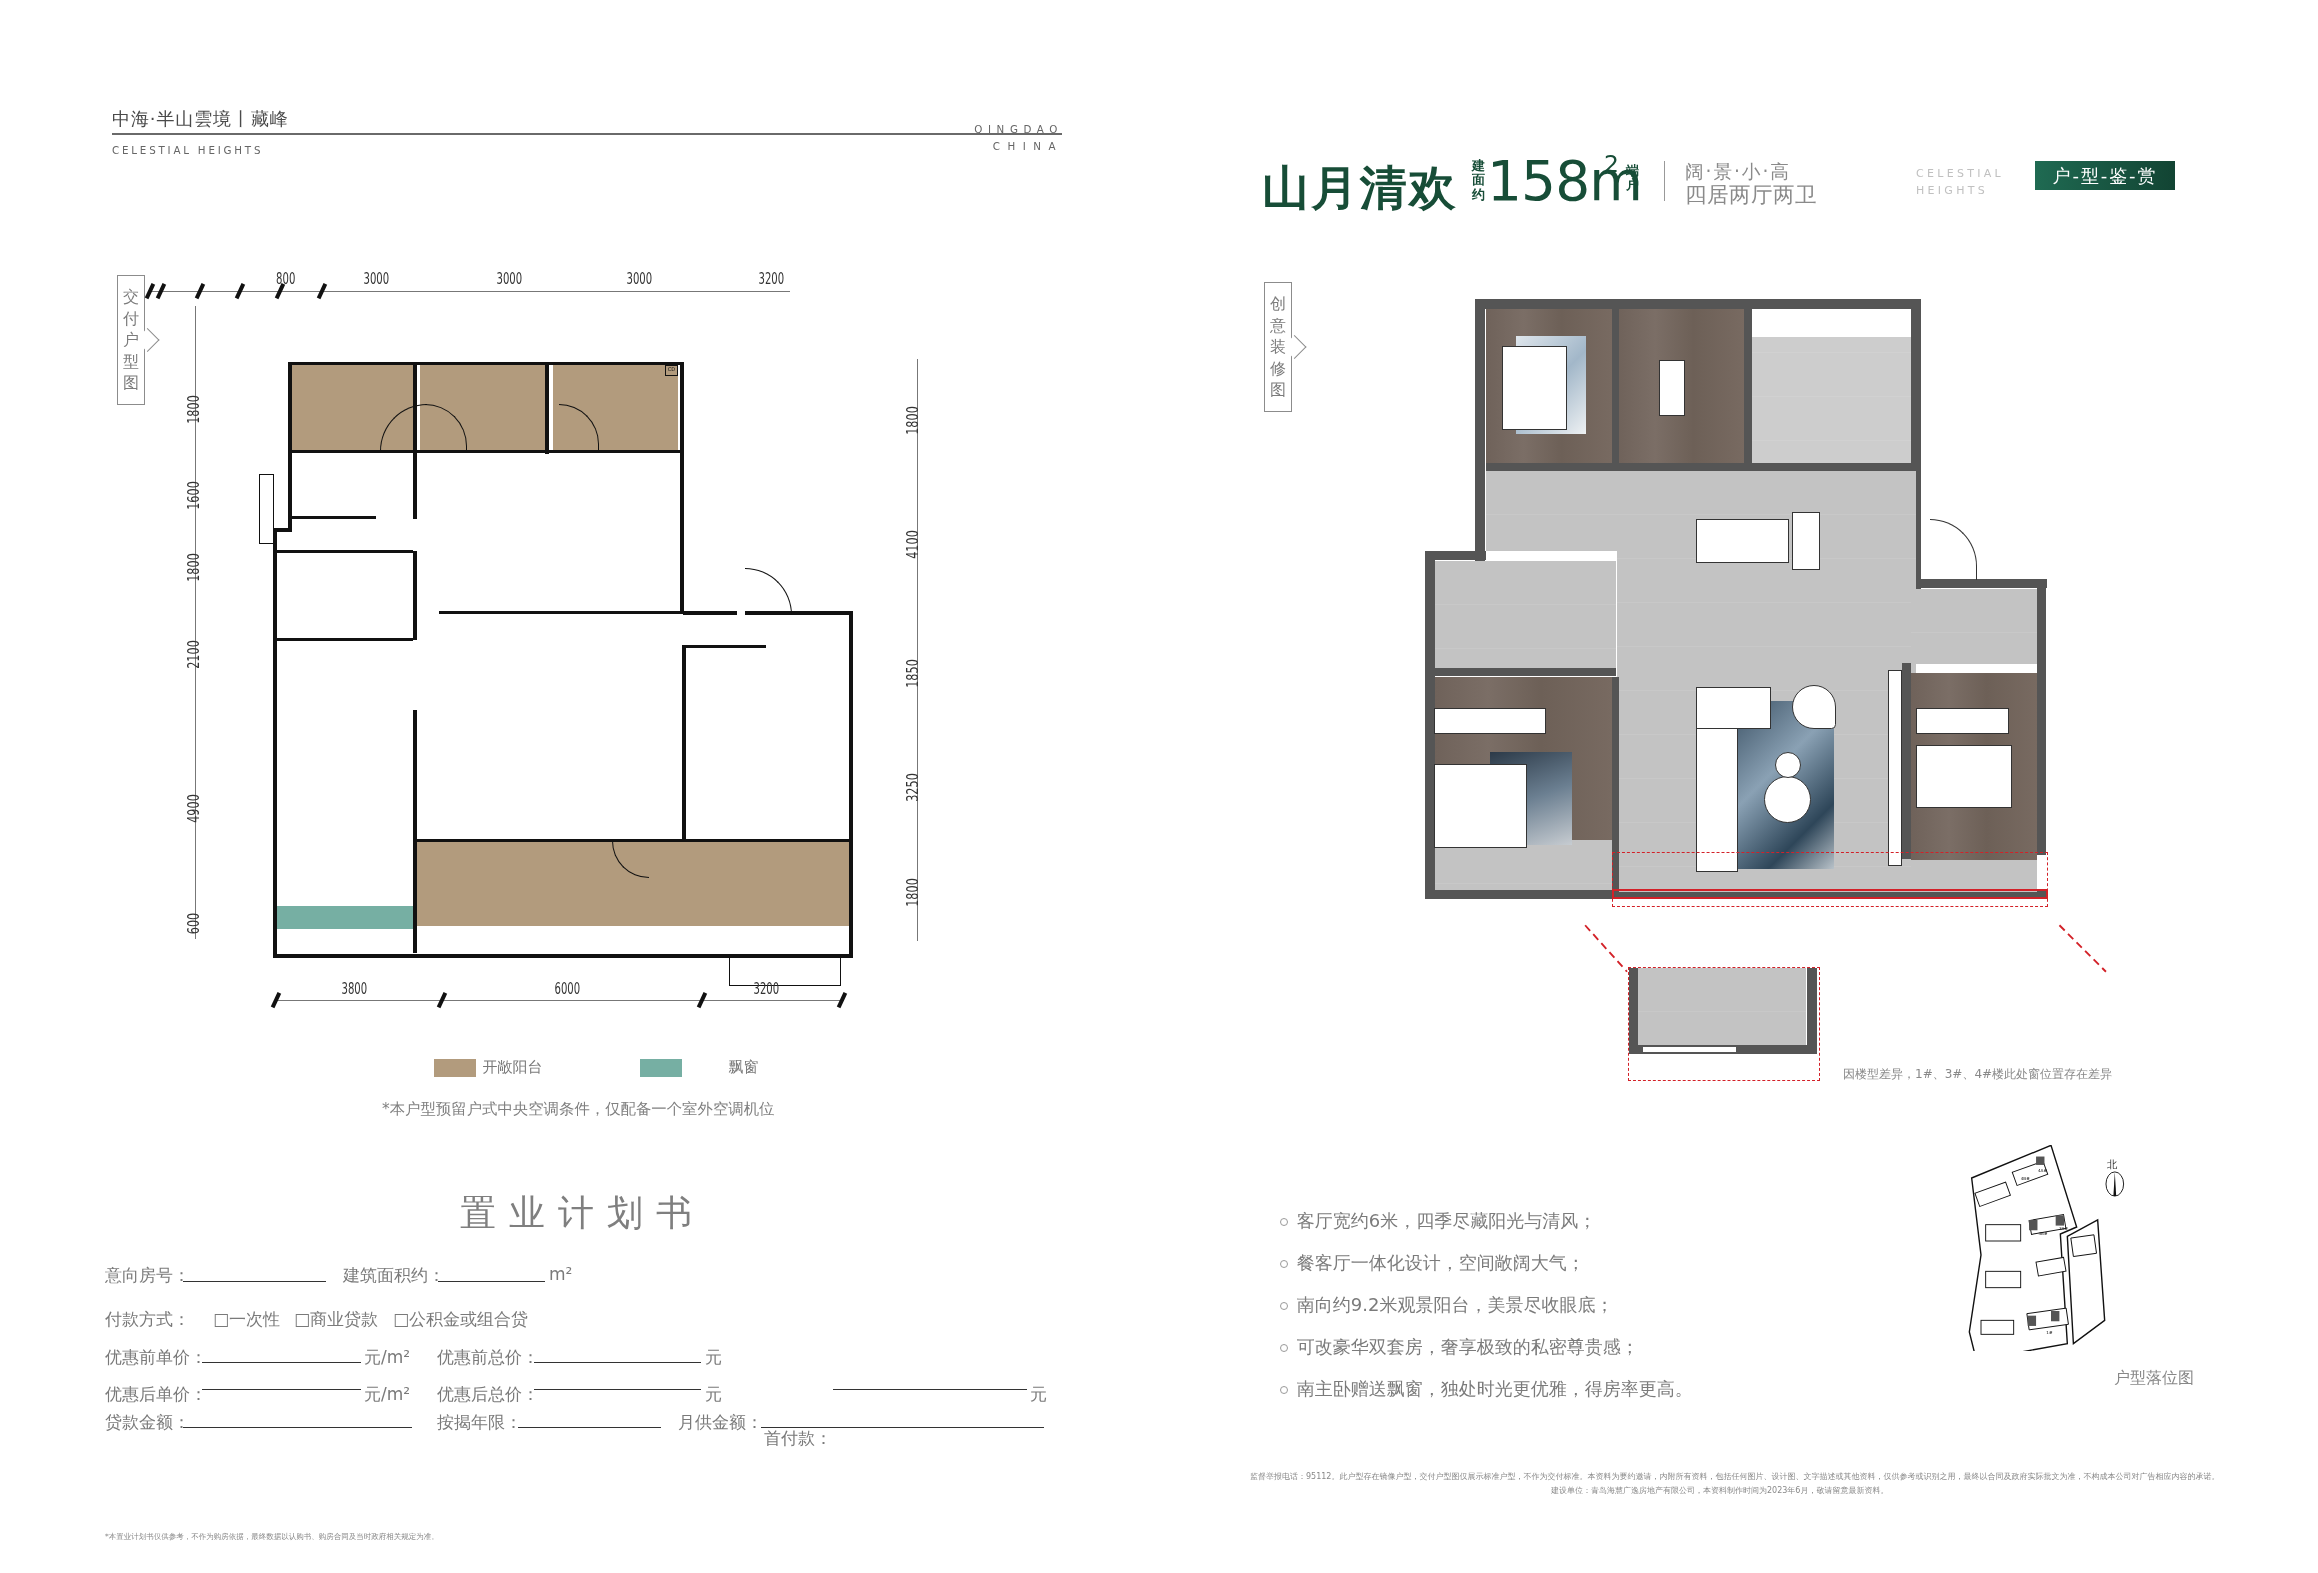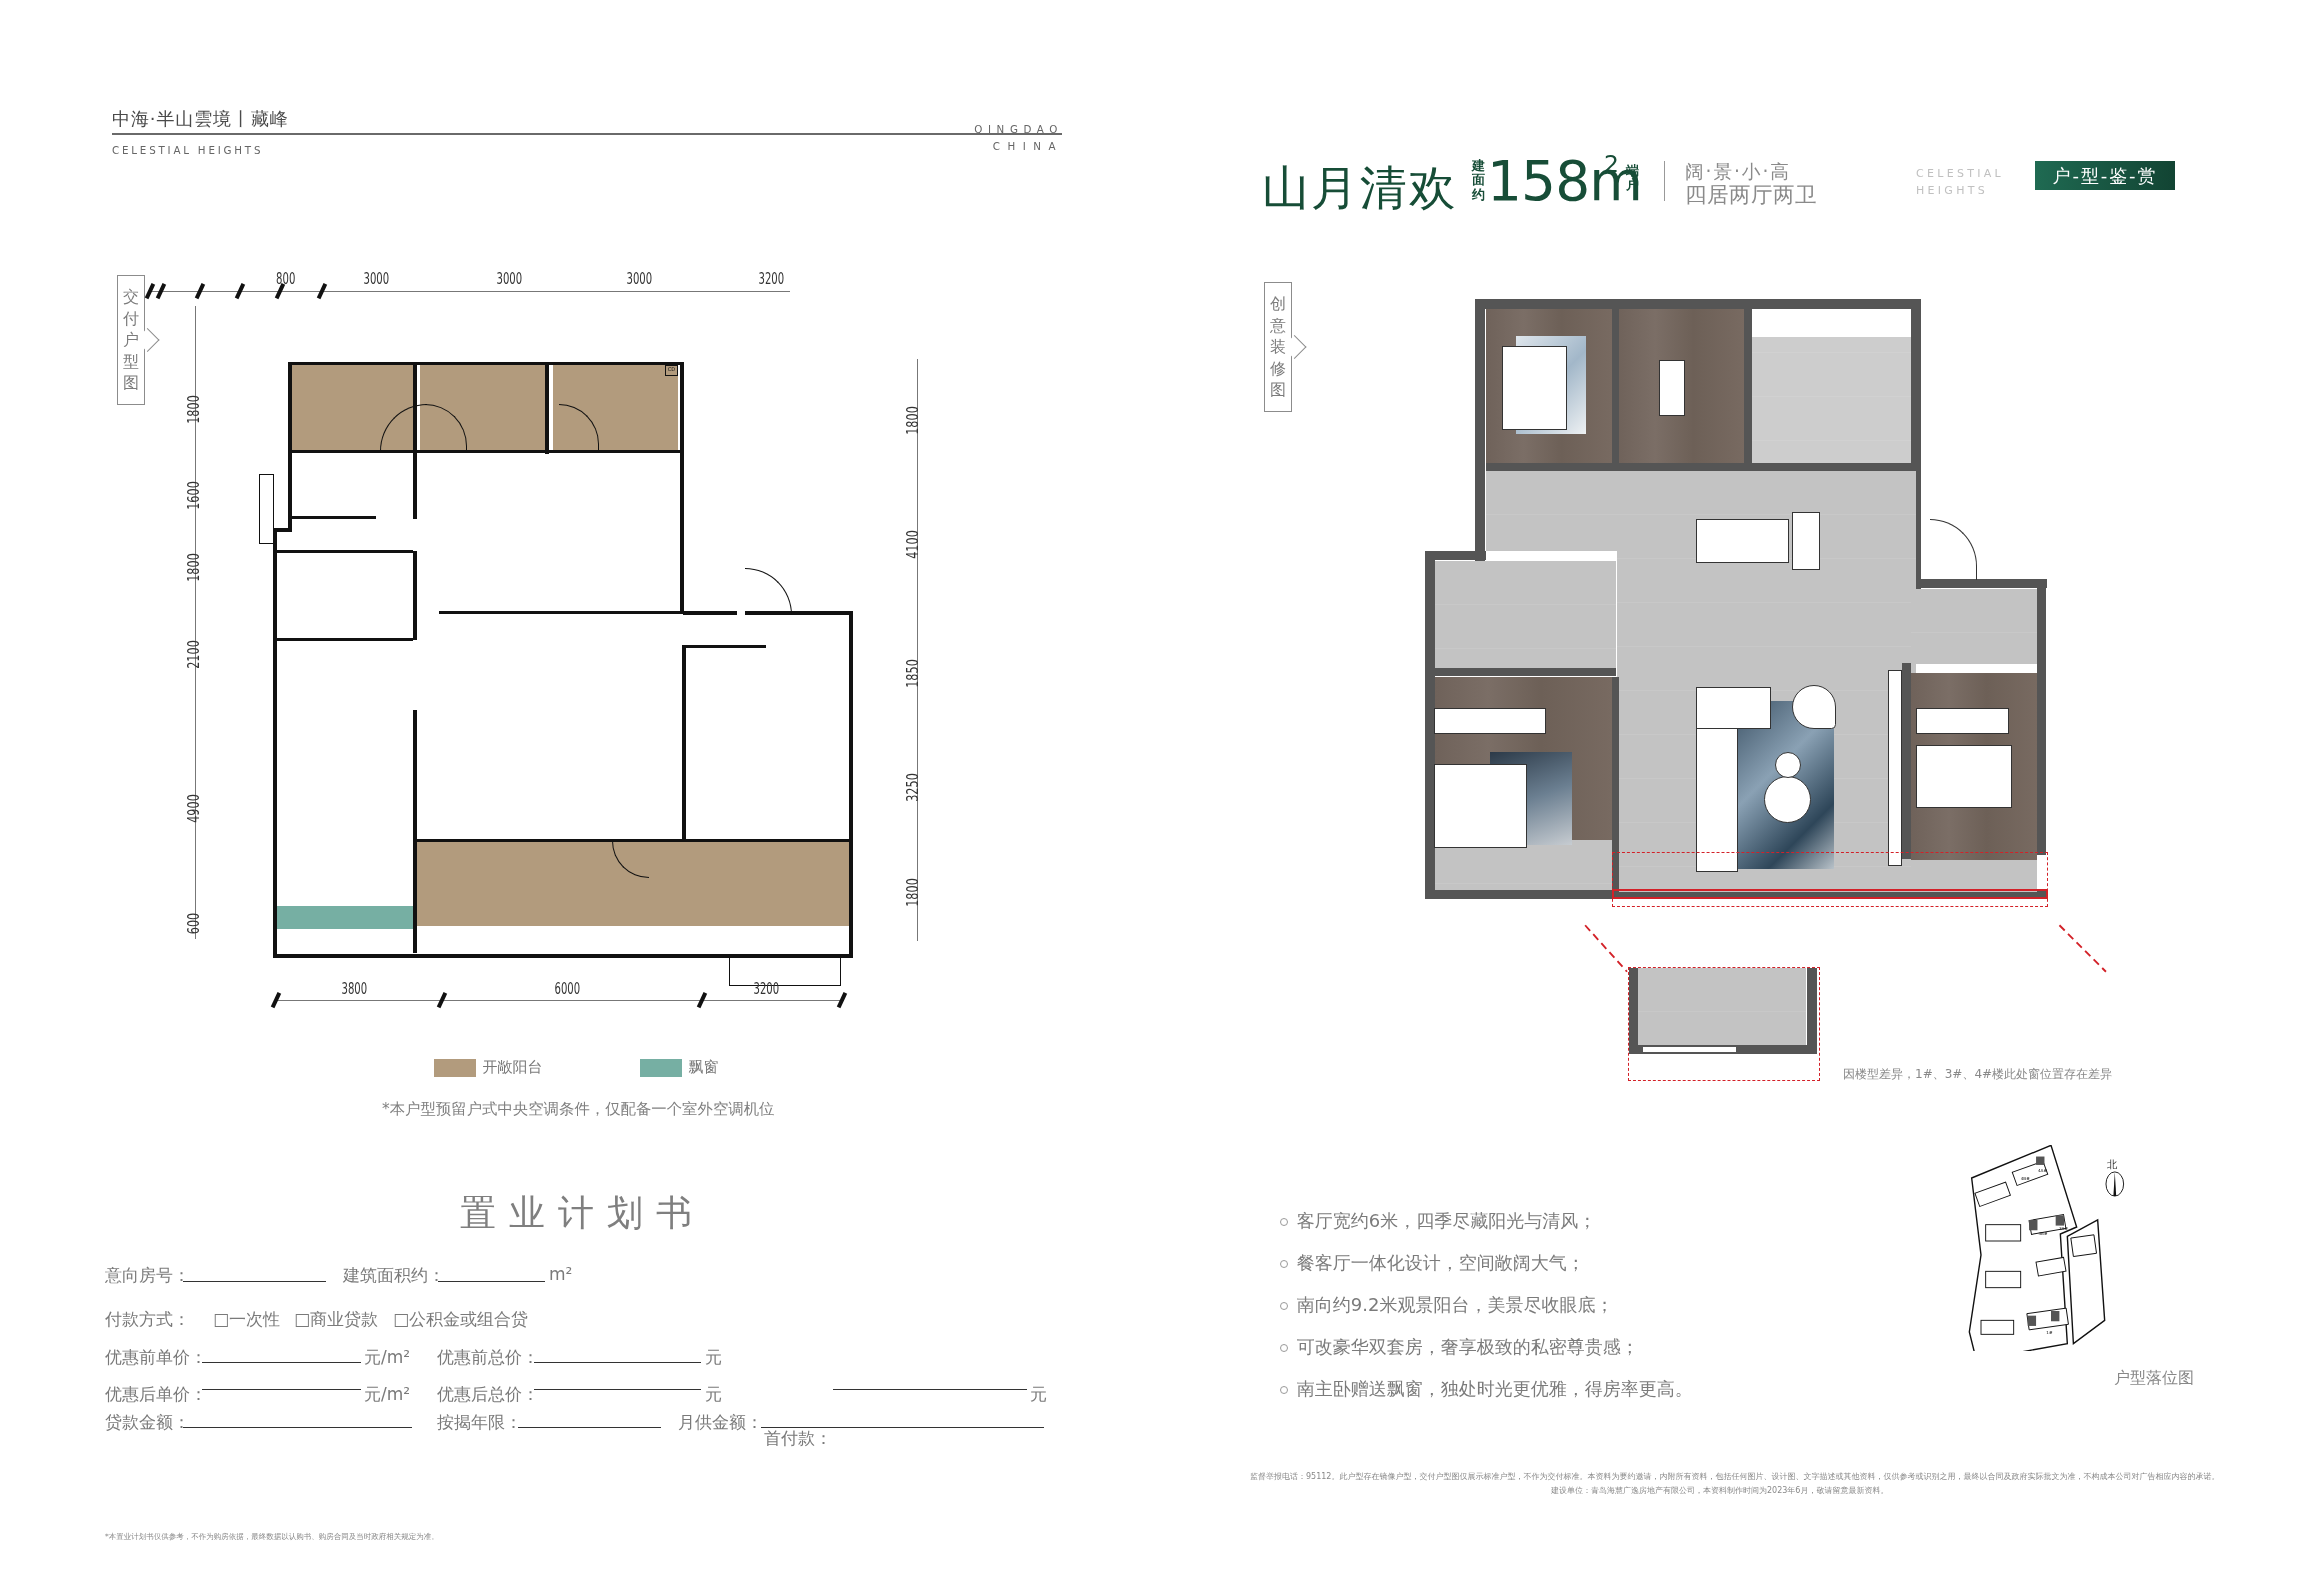--- a/index.html
+++ b/index.html
@@ -34,21 +34,21 @@
   .note { font-size: 15.4px; color: #808080; }
 
   
   .form-title { left: 460px; top: 1189px; font-size: 36px; letter-spacing: 13px; color: #7f7f7f; }
   .f-label { font-size: 17px; color: #7a7a7a; white-space: nowrap; }
   .f-blank { height: 1.4px; background: #333; }
   .f-unit { font-size: 17px; color: #7a7a7a; }
   .disclaimer { left: 105px; top: 1532px; font-size: 7.5px; color: #888; }
 
   
-  .unit-name { left: 1262px; top: 157px; font-size: 47px; color: #174d37; letter-spacing: 1.9px; font-weight: normal; }
+  .unit-name { left: 1262px; top: 157px; font-size: 47px; color: #174d37; letter-spacing: 1.9px; font-weight: bold; }
   .area-pre { left: 1472px; top: 159px; width: 14px; font-size: 13px; line-height: 1.1; color: #174d37; font-weight: bold; }
   .area-num { left: 1487px; top: 149px; font-size: 55px; color: #174d37; letter-spacing: -0.9px; }
   .area-sup { left: 1604px; top: 150px; font-size: 23.4px; color: #174d37; }
   .area-suf { left: 1626px; top: 164px; width: 14px; font-size: 13px; line-height: 1.1; color: #174d37; font-weight: bold; }
   .title-sep { left: 1664px; top: 161px; width: 1.4px; height: 40px; background: #999; }
   .tagline { left: 1685px; top: 159px; font-size: 18.7px; color: #8a8a8a; letter-spacing: 1.9px; }
   .layout-desc { left: 1685px; top: 180px; font-size: 21.5px; color: #8a8a8a; letter-spacing: 0.5px; }
   .ce-en { left: 1916px; top: 166px; width: 98px; text-align: left; font-size: 11px; letter-spacing: 3.3px; color: #c0c0c0; line-height: 1.5; }
   .badge { left: 2035px; top: 161px; width: 140px; height: 29px; background: linear-gradient(90deg, #1f6a52, #124433); color: #fff; font-size: 18px; display: flex; align-items: center; justify-content: center; letter-spacing: 1.9px; }
 
@@ -173,21 +173,21 @@
   <div class="abs tick" style="left:840px; top:992px;"></div>
   <div class="abs dim-label" style="left:336px; top:979px;">3800</div>
   <div class="abs dim-label" style="left:549px; top:979px;">6000</div>
   <div class="abs dim-label" style="left:748px; top:979px;">3200</div>
 </div>
 
 <div class="abs" style="left:434px; top:1058px; display:flex; align-items:center;">
   <div class="legend-sw" style="background:#b29b7d;"></div>
   <span class="legend-tx" style="margin-left:6.5px;">开敞阳台</span>
 </div>
-<div class="abs" style="left:640px; top:1058px; display:flex; align-items:center;">
+<div class="abs" style="left:640px; top:1058px; display:flex; align-items:center;gap:40px;">
   <div class="legend-sw" style="background:#76afa3;"></div>
   <span class="legend-tx" style="margin-left:6.5px;">飘窗</span>
 </div>
 <div class="abs note" style="left:382px; top:1099px;">*本户型预留户式中央空调条件，仅配备一个室外空调机位</div>
 
 <div class="abs form-title">置业计划书</div>
 
 <div class="abs f-label" style="left:105px; top:1264px;">意向房号：</div>
 <div class="abs f-blank" style="left:183px; top:1281px; width:143px;"></div>
 <div class="abs f-label" style="left:343px; top:1264px;">建筑面积约：</div>

